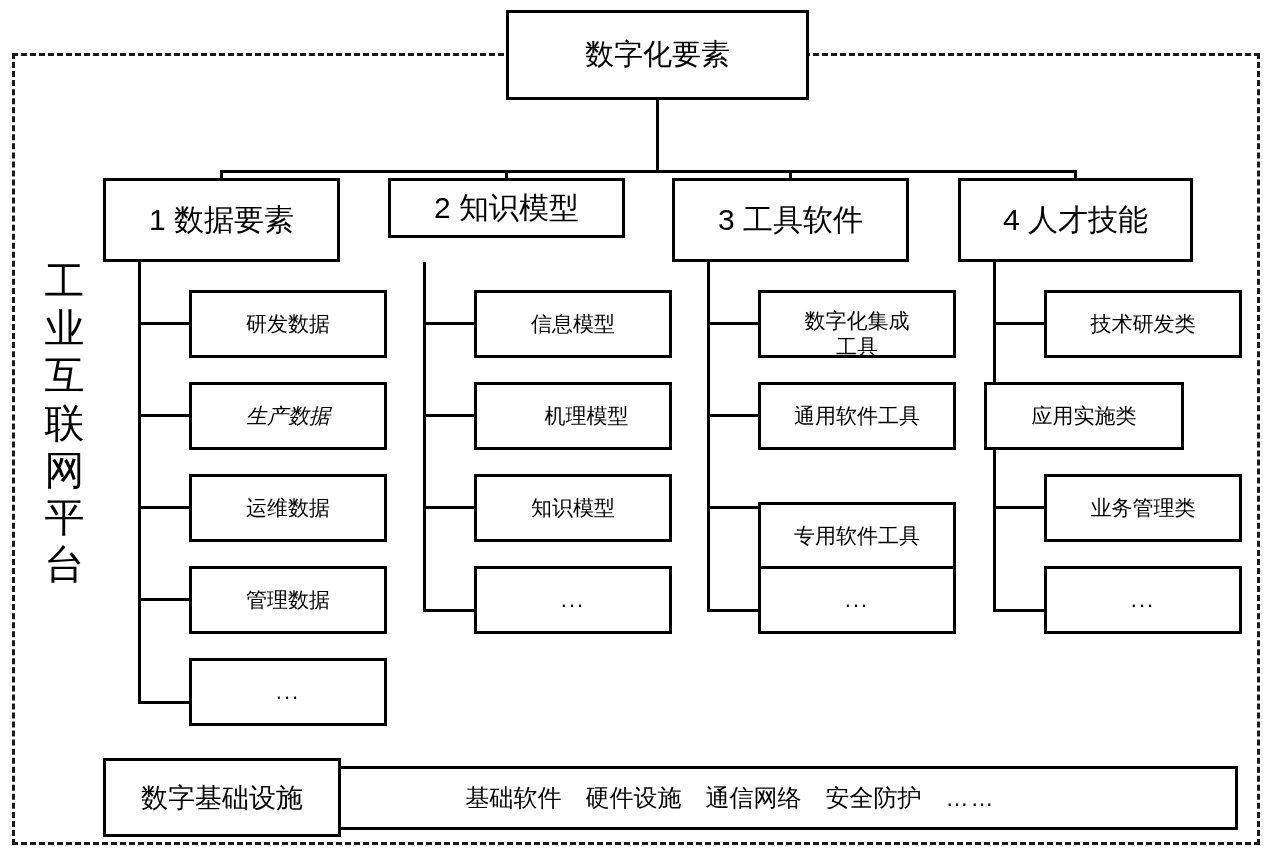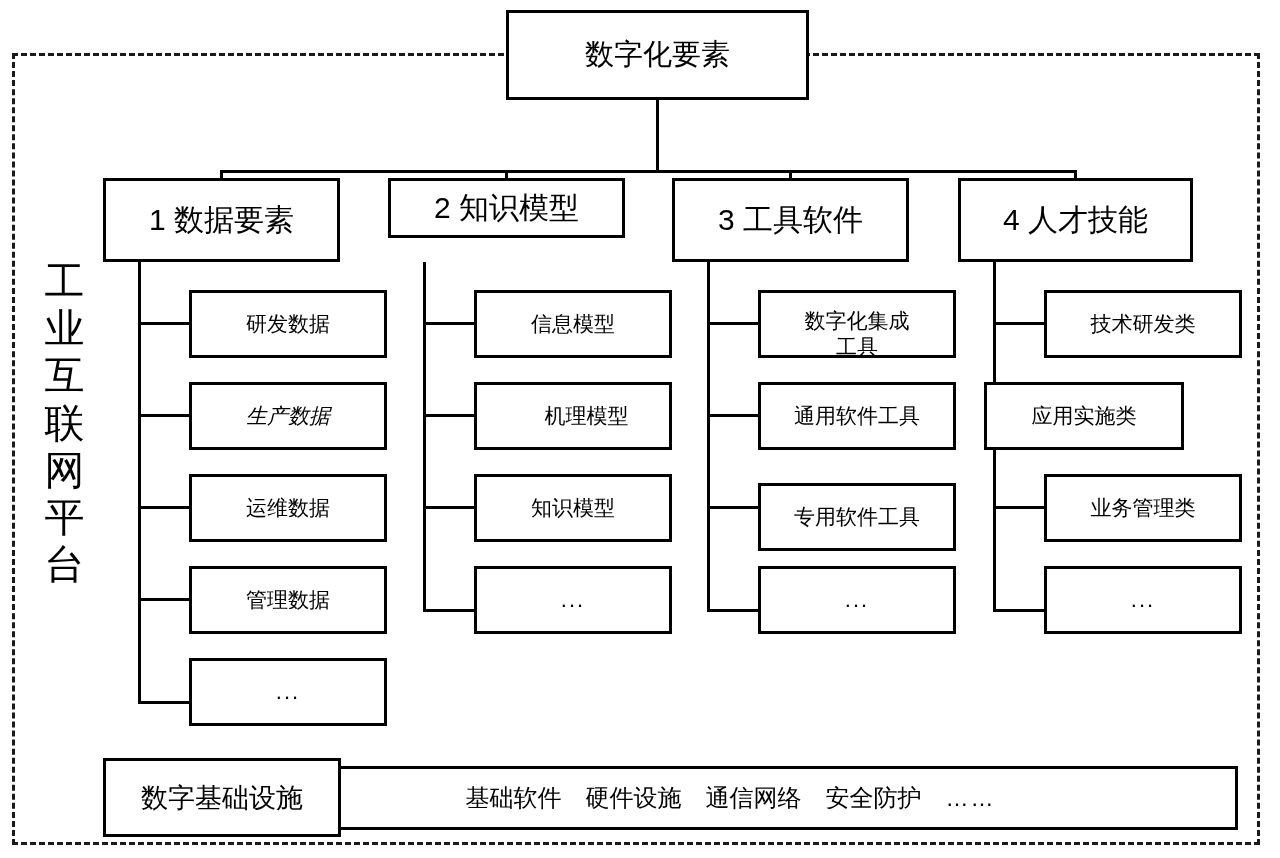--- a/index.html
+++ b/index.html
@@ -202,21 +202,21 @@
   <div class="line h" style="left:707px; top:414px; width:54px;"></div>
   <div class="line h" style="left:707px; top:506px; width:54px;"></div>
   <div class="line h" style="left:707px; top:609px; width:54px;"></div>
   <div class="box leaf-box" style="left:758px; top:290px; width:198px; height:68px;">
     <span style="white-space: pre-line; margin-top: 20px;">数字化集成
 工具</span>
   </div>
   <div class="box leaf-box" style="left:758px; top:382px; width:198px; height:68px;">
     <span>通用软件工具</span>
   </div>
-  <div class="box leaf-box" style="left:758px; top:483px; width:198px; height:68px;">
+  <div class="box leaf-box" style="left:758px; top:502px; width:198px; height:68px;">
     <span>专用软件工具</span>
   </div>
   <div class="box leaf-box ellipsis" style="left:758px; top:566px; width:198px; height:68px;">
     <span>...</span>
   </div>
 
   <div class="box cat-box" style="left:958px; top:178px; width:235px; height:84px;">
     <span>4 人才技能</span>
   </div>
   <div class="line v" style="left:993px; top:262px; height:350px;"></div>

